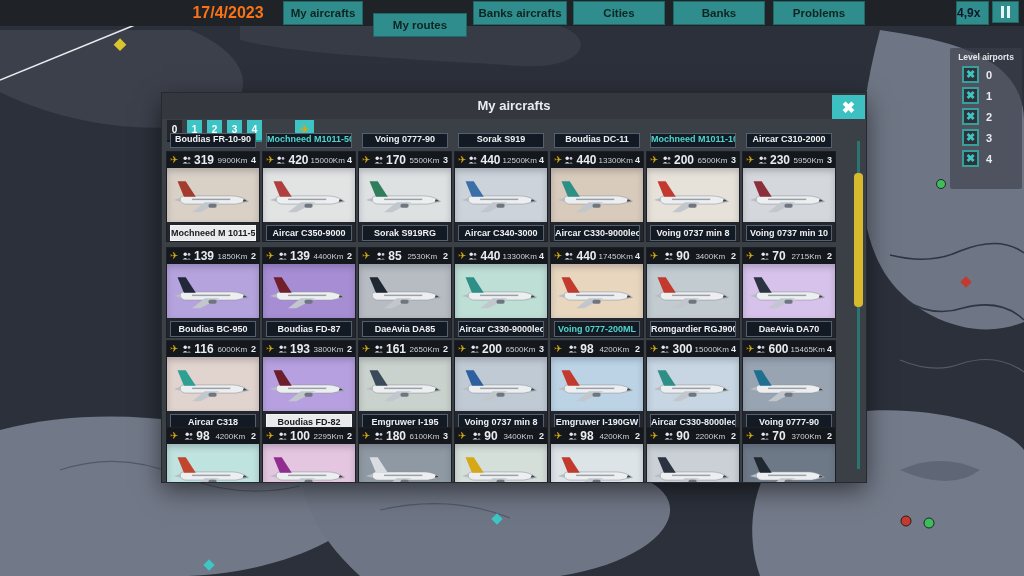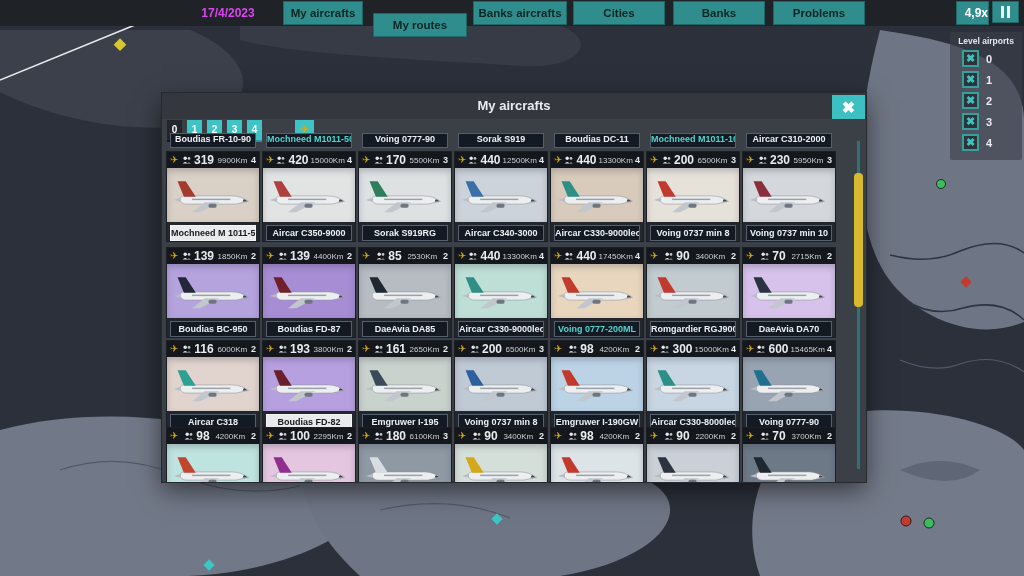--- a/index.html
+++ b/index.html
@@ -6,34 +6,34 @@
   .stage{position:relative;width:1024px;height:576px;overflow:hidden;
          font-family:"Liberation Sans",sans-serif;background:#2b303a;}
   svg.map{position:absolute;inset:0;}
 
   
   .topbar{position:absolute;left:0;top:0;width:1024px;height:26px;background:#1f2227;}
   .money{position:absolute;left:0;top:0;width:172px;height:26px;background:#2f8e8d;
          color:#0e2522;font-weight:bold;font-size:13px;line-height:26px;text-align:center;}
   .money .up{color:#35e06a;font-size:9px;margin-left:3px;}
   .date{position:absolute;left:176px;top:0;width:104px;height:26px;line-height:26px;
-        text-align:center;color:#d946ef;font-weight:bold;font-size:12px;}
+        text-align:center;color:#f97316;font-weight:bold;font-size:16px;}
   .tbtn{position:absolute;top:1px;height:22px;line-height:22px;background:#2f8e8d;
         border:1px solid #206866;color:#0e2522;font-weight:bold;font-size:11.5px;
         text-align:center;cursor:pointer;}
   .speed{position:absolute;left:956px;top:1px;width:31px;height:22px;line-height:22px;
-         background:#2f8e8d;border:1px solid #206866;color:#ffffff;font-weight:bold;
-         font-size:12px;text-align:right;}
+         background:#2f8e8d;border:1px solid #206866;color:#0f172a;font-weight:bold;
+         font-size:12px;text-align:left;}
   .pause{position:absolute;left:992px;top:1px;width:27px;height:22px;background:#2f8e8d;
          border:1px solid #206866;display:flex;align-items:center;justify-content:center;gap:3px;padding:0;}
   .pause .pbar{width:3px;height:12px;background:#e6f4f3;display:block;}
 
   
-  .level-panel{position:absolute;right:2px;top:32px;width:64px;background:rgba(58,63,72,.62);
-               border-radius:2px;padding:4px 4px 5px 4px;}
+  .level-panel{position:absolute;right:2px;top:48px;width:64px;background:rgba(58,63,72,.62);
+               border-radius:2px;padding:4px 4px 18px 4px;}
   .lp-title{color:#e3e7ec;font-size:8.5px;font-weight:bold;text-align:center;margin-bottom:2px;}
   .lp-row{display:flex;align-items:center;margin:4px 0 4px 8px;}
   .lp-box{width:13px;height:13px;border:2px solid #37a09c;background:#2e333b;color:#3fc4c0;
           font-size:11px;line-height:13px;text-align:center;font-weight:bold;cursor:pointer;}
   .lp-label{color:#e8ecef;font-size:11px;font-weight:bold;margin-left:7px;}
 
   
   .modal{position:absolute;left:162px;top:93px;width:704px;height:389px;background:#3f434a;
          box-shadow:0 0 0 1px #26292f,0 8px 24px rgba(0,0,0,.55);}
   .m-header{position:absolute;left:0;top:0;width:100%;height:26px;background:#34383e;

